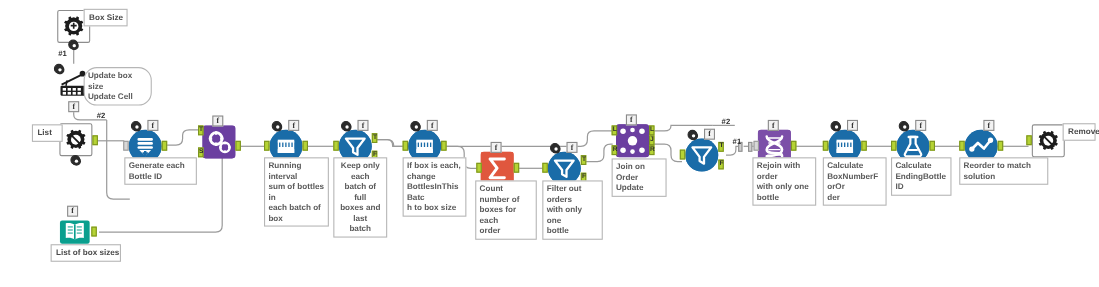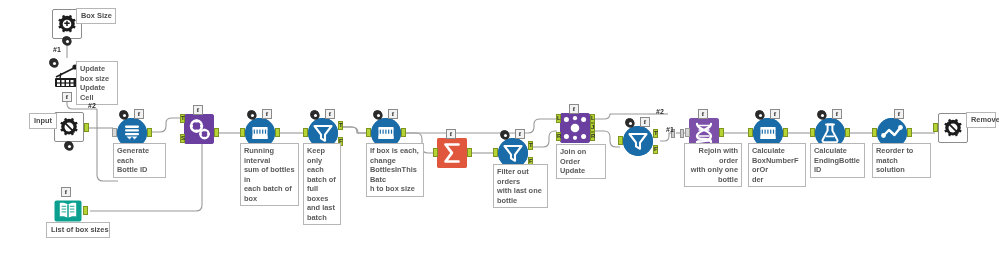--- a/index.html
+++ b/index.html
@@ -175,26 +175,26 @@
       </svg>
     </div>
     <div class="badge gear" style="left:-3px;top:-2px;">
       <svg viewBox="0 0 10 10">
           <circle cx="5" cy="5" r="4.6" fill="#2b2b2b"></circle>
           <circle cx="5" cy="5" r="1.7" fill="#ffffff"></circle>
         </svg>
     </div>
     <div class="badge" style="left:10px;top:32px;">f</div>
   </div>
-  <div class="anno" style="left:76px;top:61px;width:42px;white-space:pre-line;">Update box size
+  <div class="anno" style="left:76px;top:61px;width:62px;white-space:pre-line;border-radius:12px;">Update box size
 Update Cell</div>
 
   <div class="ord" style="left:88px;top:102px;">#2</div>
 
-  <div class="anno tag" style="left:29px;top:113px;width:28px;">Input</div>
+  <div class="anno tag" style="left:29px;top:113px;width:28px;">List</div>
   <div class="node" style="left:54px;top:112px;">
     <div class="shape plain">
       <svg class="glyph" viewBox="0 0 30 30">
         <path fill="#1c1c1c" d="M15 6.2l2.2.6.9-1.6 2.1 1.2-.4 1.8 1.6 1.6 1.8-.4 1.2 2.1-1.6.9.6 2.2-.6 2.2 1.6.9-1.2 2.1-1.8-.4-1.6 1.6.4 1.8-2.1 1.2-.9-1.6-2.2.6-2.2-.6-.9 1.6-2.1-1.2.4-1.8-1.6-1.6-1.8.4-1.2-2.1 1.6-.9-.6-2.2.6-2.2-1.6-.9 1.2-2.1 1.8.4 1.6-1.6-.4-1.8 2.1-1.2.9 1.6z"></path>
         <circle cx="15" cy="15" r="4.8" fill="#ffffff"></circle>
         <path d="M9 9 L20 20" stroke="#1c1c1c" stroke-width="1.8" fill="none"></path>
         <path fill="#1c1c1c" d="M20.5 15.5l.6 5.6-5.6-.6z"></path>
       </svg>
     </div>
     <div class="badge gear" style="left:10px;top:29px;">
@@ -220,21 +220,21 @@
     <div class="badge gear" style="left:2px;top:-8px;">
       <svg viewBox="0 0 10 10">
           <circle cx="5" cy="5" r="4.6" fill="#2b2b2b"></circle>
           <circle cx="5" cy="5" r="1.7" fill="#ffffff"></circle>
         </svg>
     </div>
     <div class="badge" style="left:17px;top:-9px;">f</div>
     <div class="anchor grey" style="left:-5px;top:10px;"></div>
     <div class="anchor" style="left:30px;top:10px;"></div>
   </div>
-  <div class="anno" style="left:113px;top:143px;width:53px;white-space:pre-line;">Generate each
+  <div class="anno" style="left:113px;top:143px;width:66px;white-space:pre-line;">Generate each
 Bottle ID</div>
 
   <div class="node" style="left:184px;top:114px;">
     <div class="shape square" style="background:#6b3fa0;">
       <svg class="glyph" viewBox="0 0 30 30">
         <rect x="0" y="0" width="30" height="30" rx="3" fill="#6b3fa0"></rect>
         <circle cx="12.5" cy="12" r="5.4" fill="none" stroke="#ffffff" stroke-width="2.6"></circle>
         <path d="M12.5 5.4v3 M12.5 15.6v3 M5.9 12h3 M16.1 12h3" stroke="#ffffff" stroke-width="2.2"></path>
         <circle cx="20.5" cy="20" r="4.2" fill="none" stroke="#ffffff" stroke-width="2.2"></circle>
         <path d="M20.5 14.8v2.4 M20.5 22.8v2.4 M15.3 20h2.4 M23.3 20h2.4" stroke="#ffffff" stroke-width="1.9"></path>
@@ -285,21 +285,21 @@
           <circle cx="5" cy="5" r="1.7" fill="#ffffff"></circle>
         </svg>
     </div>
     <div class="badge" style="left:17px;top:-9px;">f</div>
     <div class="anchor" style="left:-5px;top:10px;"></div>
     <div class="anchor" style="left:30px;top:3px;"></div>
     <div class="anchor-label" style="left:31px;top:4px;">T</div>
     <div class="anchor" style="left:30px;top:19px;"></div>
     <div class="anchor-label" style="left:31px;top:20px;">F</div>
   </div>
-  <div class="anno" style="left:303px;top:143px;width:38px;white-space:pre-line;">Keep only each
+  <div class="anno" style="left:303px;top:143px;width:49px;white-space:pre-line;text-align:center;">Keep only each
 batch of full
 boxes and last
 batch</div>
 
   <div class="node" style="left:371px;top:118px;">
     <div class="shape circle" style="background:#1a6ca8;">
       <svg class="glyph" viewBox="0 0 30 30">
         <circle cx="15" cy="15" r="15" fill="#1a6ca8"></circle>
         <path d="M7.5 10.5h15v10.5h-15z" fill="#ffffff"></path>
         <path d="M9.3 10.5v5.2 M12.1 10.5v5.2 M14.9 10.5v5.2 M17.7 10.5v5.2 M20.5 10.5v5.2" stroke="#1a6ca8" stroke-width="1.2"></path>
@@ -326,20 +326,23 @@
     <div class="shape square" style="background:#e0573e;">
       <svg class="glyph" viewBox="0 0 30 30">
         <rect x="0" y="0" width="30" height="30" rx="2" fill="#e0573e"></rect>
         <path d="M21.5 6.5H8.5l6.4 8.4-6.4 8.6h13" fill="none" stroke="#ffffff" stroke-width="2.7" stroke-linejoin="round" stroke-linecap="round"></path>
       </svg>
     </div>
     <div class="badge" style="left:9px;top:-9px;">f</div>
     <div class="anchor" style="left:-4px;top:10px;"></div>
     <div class="anchor" style="left:30px;top:10px;"></div>
   </div>
+  <div class="anno" style="left:432px;top:164px;width:56px;white-space:pre-line;">Count number of
+boxes for each
+order</div>
 
   <div class="node" style="left:498px;top:138px;">
     <div class="shape circle" style="background:#1a6ca8;">
       <svg class="glyph" viewBox="0 0 30 30">
         <circle cx="15" cy="15" r="15" fill="#1a6ca8"></circle>
         <path d="M6.5 8h17L17 16.6v6.2l-4-2.4v-3.8z" fill="none" stroke="#ffffff" stroke-width="2.1" stroke-linejoin="round"></path>
       </svg>
     </div>
     <div class="badge gear" style="left:2px;top:-8px;">
       <svg viewBox="0 0 10 10">
@@ -348,21 +351,21 @@
         </svg>
     </div>
     <div class="badge" style="left:17px;top:-9px;">f</div>
     <div class="anchor" style="left:-5px;top:10px;"></div>
     <div class="anchor" style="left:30px;top:3px;"></div>
     <div class="anchor-label" style="left:31px;top:4px;">T</div>
     <div class="anchor" style="left:30px;top:19px;"></div>
     <div class="anchor-label" style="left:31px;top:20px;">F</div>
   </div>
   <div class="anno" style="left:493px;top:164px;width:55px;white-space:pre-line;">Filter out orders
-with last one
+with only one
 bottle</div>
 
   <div class="node" style="left:560px;top:113px;">
     <div class="shape square" style="background:#6b3fa0;">
       <svg class="glyph" viewBox="0 0 30 30">
         <rect x="0" y="0" width="30" height="30" rx="3" fill="#6b3fa0"></rect>
         <circle cx="15" cy="15" r="4.3" fill="#ffffff"></circle>
         <circle cx="6.4" cy="6.4" r="2.5" fill="#ffffff"></circle>
         <circle cx="23.6" cy="6.4" r="2.5" fill="#ffffff"></circle>
         <circle cx="6.4" cy="23.6" r="2.5" fill="#ffffff"></circle>
@@ -418,21 +421,21 @@
         <rect x="0" y="0" width="30" height="30" rx="3" fill="#7c4fa8"></rect>
         <path d="M8 6c0 6 14 6 14 12S8 24 8 24" fill="none" stroke="#ffffff" stroke-width="2.3" stroke-linecap="round"></path>
         <path d="M22 6c0 6-14 6-14 12s14 0 14 6" fill="none" stroke="#ffffff" stroke-width="2.3" stroke-linecap="round"></path>
         <path d="M8.5 7.5h13 M9.5 12h11 M9.5 18h11 M8.5 23h13" stroke="#ffffff" stroke-width="1.3"></path>
       </svg>
     </div>
     <div class="badge" style="left:9px;top:-9px;">f</div>
     <div class="anchor grey" style="left:-4px;top:10px;"></div>
     <div class="anchor" style="left:30px;top:10px;"></div>
   </div>
-  <div class="anno" style="left:684px;top:143px;width:58px;white-space:pre-line;text-align:right;">Rejoin with order
+  <div class="anno" style="left:684px;top:143px;width:58px;white-space:pre-line;">Rejoin with order
 with only one
 bottle</div>
 
   <div class="node" style="left:753px;top:118px;">
     <div class="shape circle" style="background:#1a6ca8;">
       <svg class="glyph" viewBox="0 0 30 30">
         <circle cx="15" cy="15" r="15" fill="#1a6ca8"></circle>
         <path d="M7.5 10.5h15v10.5h-15z" fill="#ffffff"></path>
         <path d="M9.3 10.5v5.2 M12.1 10.5v5.2 M14.9 10.5v5.2 M17.7 10.5v5.2 M20.5 10.5v5.2" stroke="#1a6ca8" stroke-width="1.2"></path>
         <rect x="7.5" y="9" width="15" height="2.6" fill="#ffffff"></rect>
@@ -481,21 +484,21 @@
         <circle cx="15" cy="15" r="15" fill="#1a6ca8"></circle>
         <path d="M6.5 17.5 L12 12 L17.5 17 L23.5 9.5" fill="none" stroke="#ffffff" stroke-width="2.4" stroke-linecap="round" stroke-linejoin="round"></path>
         <circle cx="6.5" cy="17.5" r="2.4" fill="#ffffff"></circle>
         <circle cx="23.5" cy="9.5" r="2.4" fill="#ffffff"></circle>
       </svg>
     </div>
     <div class="badge" style="left:17px;top:-9px;">f</div>
     <div class="anchor" style="left:-5px;top:10px;"></div>
     <div class="anchor" style="left:30px;top:10px;"></div>
   </div>
-  <div class="anno" style="left:872px;top:143px;width:59px;white-space:pre-line;">Reorder to match
+  <div class="anno" style="left:872px;top:143px;width:81px;white-space:pre-line;">Reorder to match
 solution</div>
 
   <div class="node" style="left:938px;top:113px;">
     <div class="shape plain">
       <svg class="glyph" viewBox="0 0 30 30">
         <path fill="#1c1c1c" d="M15 6.2l2.2.6.9-1.6 2.1 1.2-.4 1.8 1.6 1.6 1.8-.4 1.2 2.1-1.6.9.6 2.2-.6 2.2 1.6.9-1.2 2.1-1.8-.4-1.6 1.6.4 1.8-2.1 1.2-.9-1.6-2.2.6-2.2-.6-.9 1.6-2.1-1.2.4-1.8-1.6-1.6-1.8.4-1.2-2.1 1.6-.9-.6-2.2.6-2.2-1.6-.9 1.2-2.1 1.8.4 1.6-1.6-.4-1.8 2.1-1.2.9 1.6z"></path>
         <circle cx="15" cy="15" r="4.8" fill="#ffffff"></circle>
         <path d="M9 9 L20 20" stroke="#1c1c1c" stroke-width="1.8" fill="none"></path>
         <path fill="#1c1c1c" d="M20.5 15.5l.6 5.6-5.6-.6z"></path>
       </svg>

